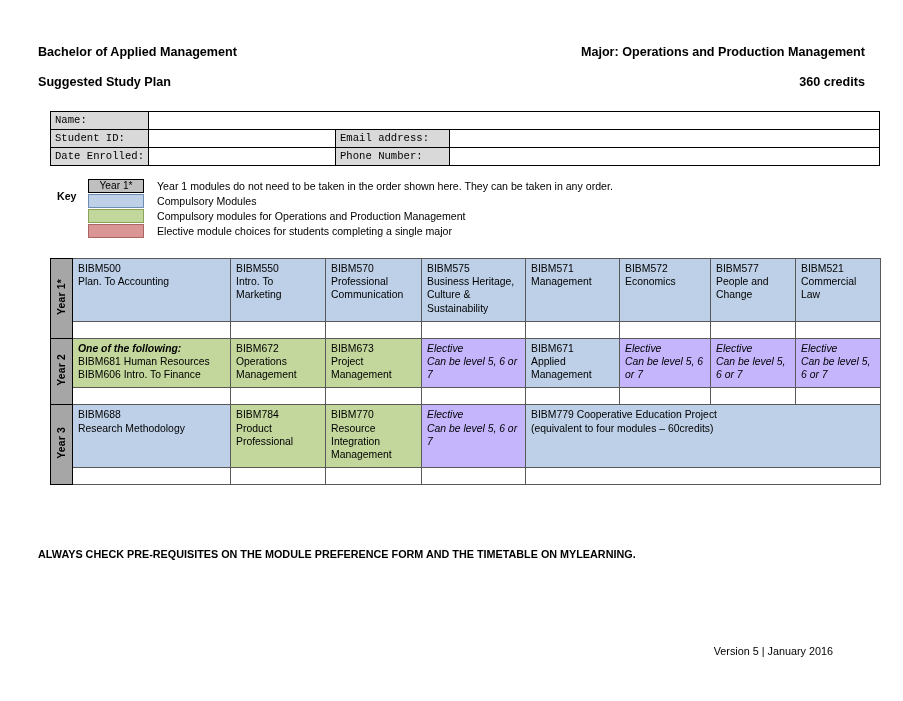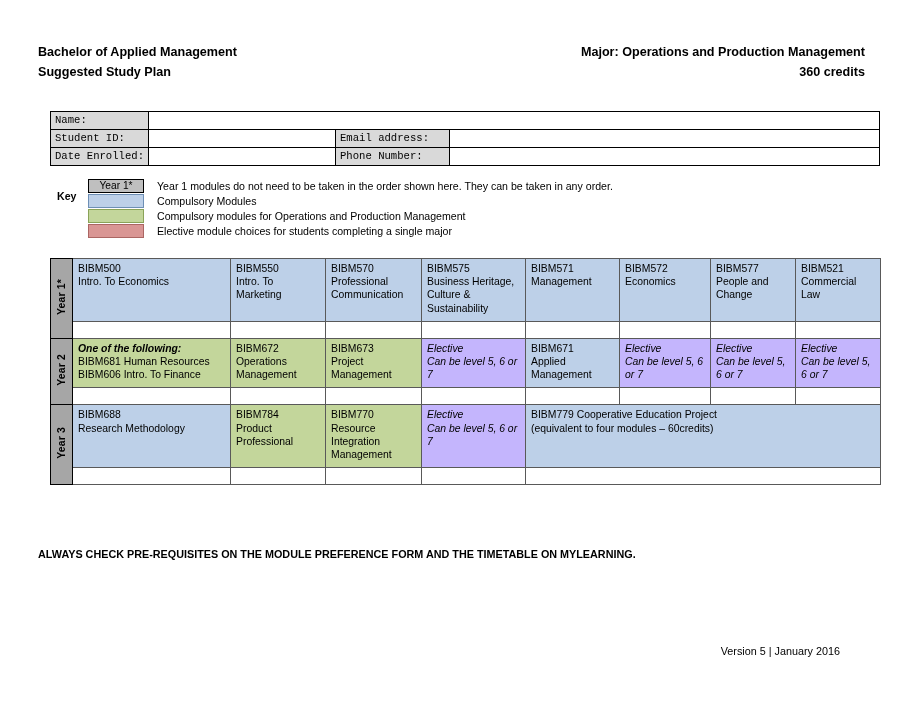--- a/index.html
+++ b/index.html
@@ -32,21 +32,21 @@
     height: 48px;
   }
   .hdr-row {
     display: flex;
     justify-content: space-between;
     align-items: baseline;
     font-weight: bold;
     font-size: 12.6px;
     line-height: 20px;
   }
-  .hdr-row-2 { }
+  .hdr-row-2 { margin-top: 10px; }
   .hdr-left { white-space: nowrap; }
   .hdr-right { white-space: nowrap; }
 
   
   .details {
     position: absolute;
     left: 50px;
     top: 111px;
     width: 830px;
     border-collapse: collapse;
@@ -175,21 +175,21 @@
   .notice {
     position: absolute;
     left: 38px;
     top: 548px;
     font-size: 10.8px;
     font-weight: bold;
     white-space: nowrap;
   }
   .version {
     position: absolute;
-    right: 63px;
+    right: 70px;
     top: 645px;
     font-size: 10.8px;
     white-space: nowrap;
   }
 </style>
 </head>
 <body>
 
 <div class="page">
 
@@ -260,21 +260,21 @@
         <col class="c8">
     </colgroup>
     <tbody>
 
       <tr>
         <td class="yearcell" rowspan="2">
           <span class="yearlabel">Year 1*</span>
         </td>
         <td class="blue">
           <span class="mod-code">BIBM500</span>
-          <span class="mod-name">Intro. To Economics</span>
+          <span class="mod-name">Plan. To Accounting</span>
         </td>
         <td class="blue">
           <span class="mod-code">BIBM550</span>
           <span class="mod-name">Intro. To Marketing</span>
         </td>
         <td class="blue">
           <span class="mod-code">BIBM570</span>
           <span class="mod-name">Professional Communication</span>
         </td>
         <td class="blue">

